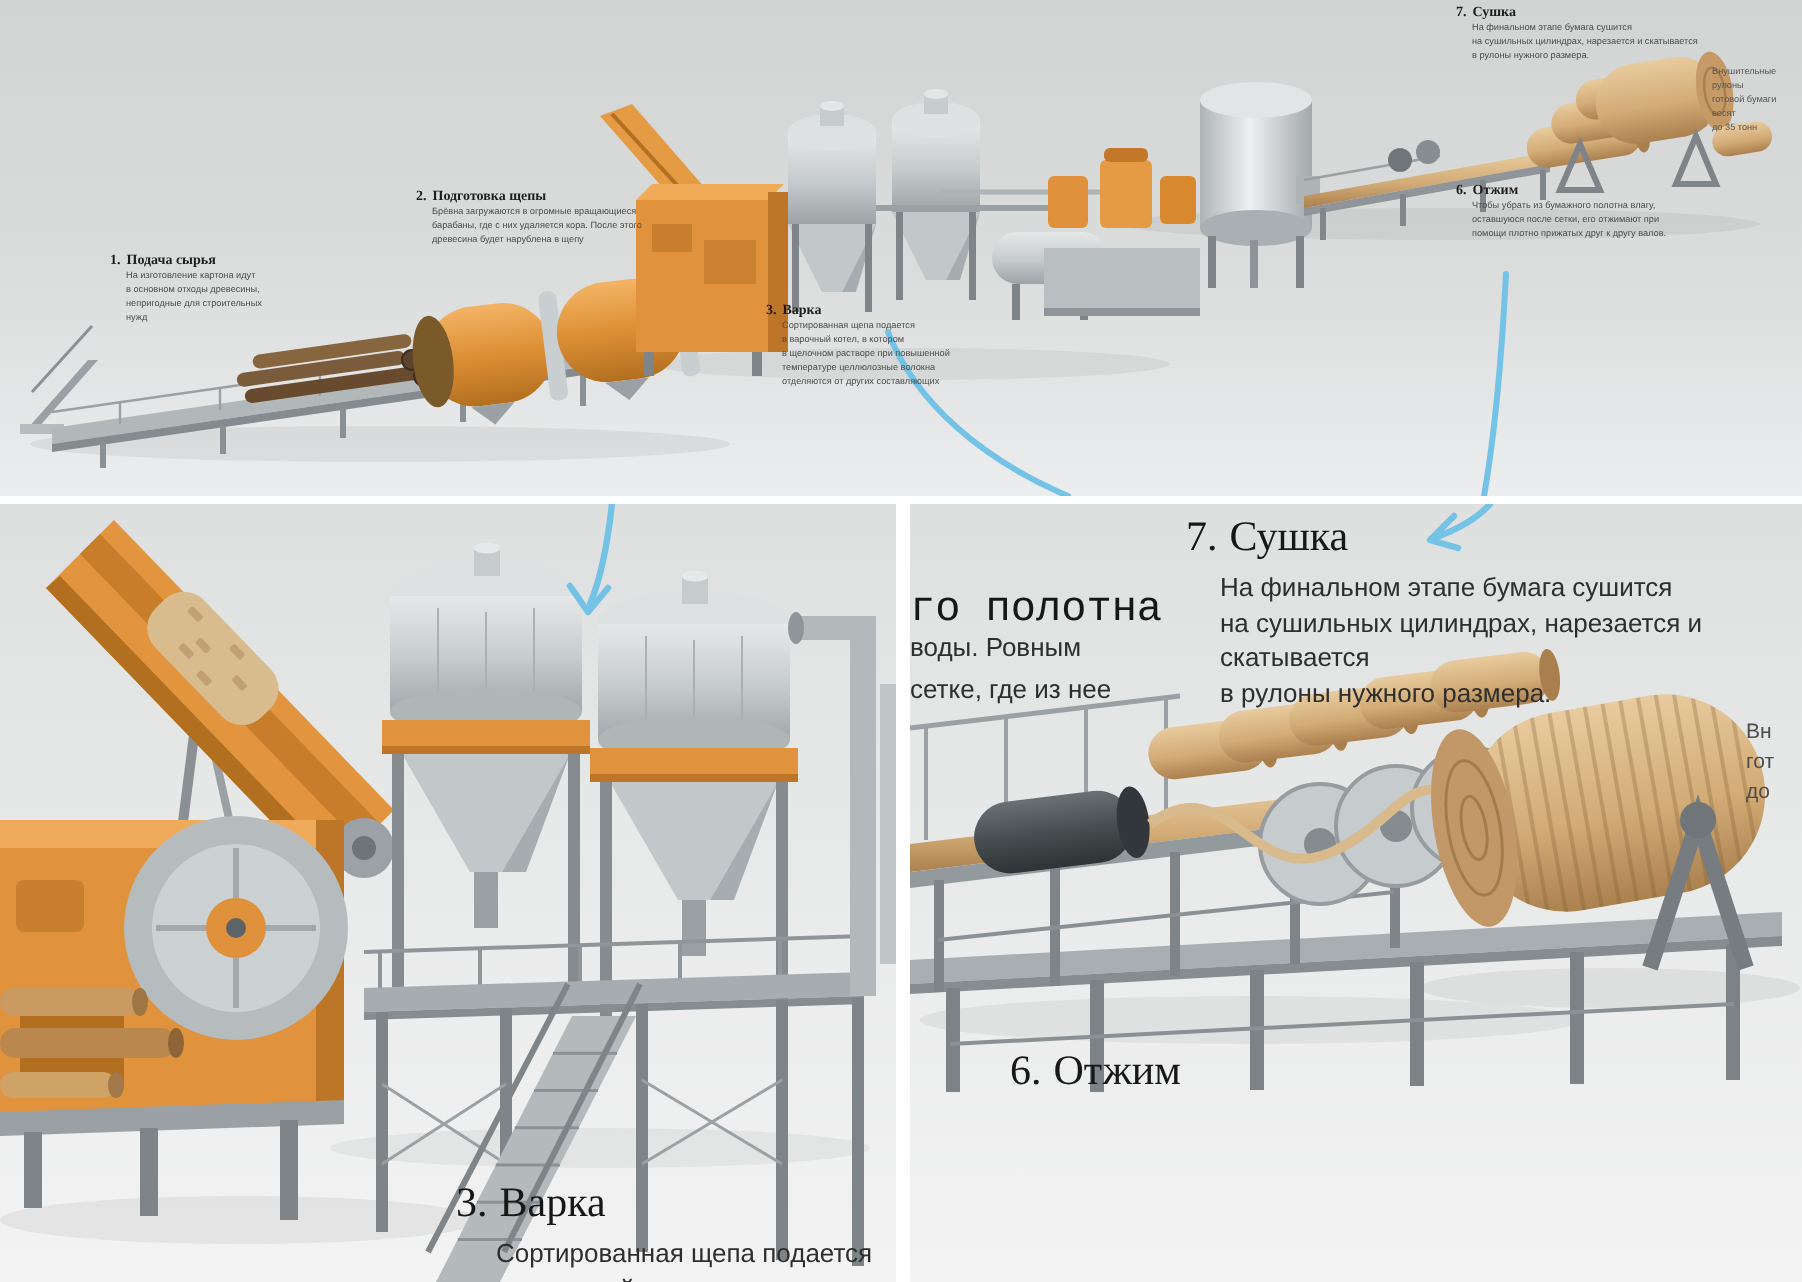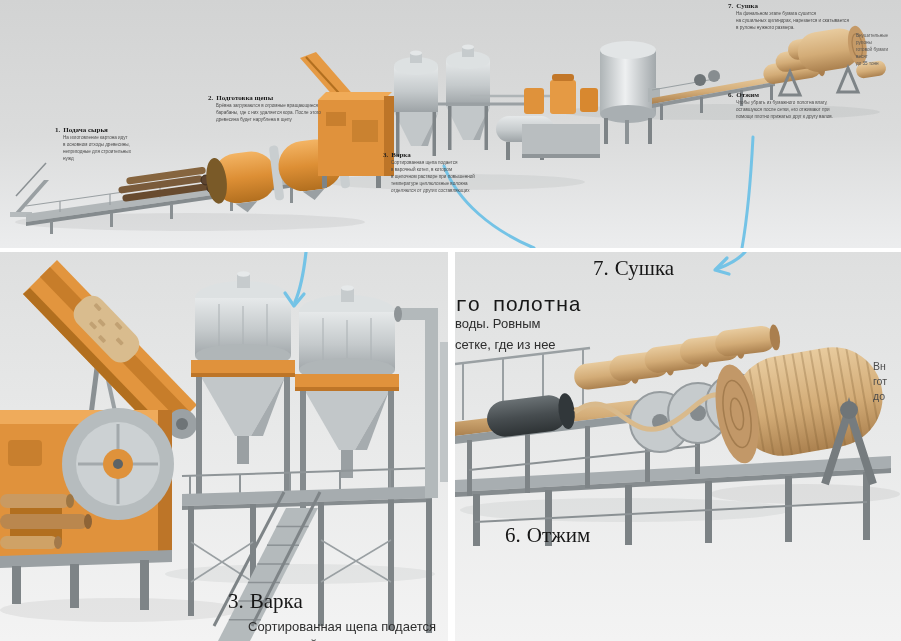--- a/index.html
+++ b/index.html
@@ -490,20 +490,23 @@
       </g>
     </svg>
 
     <div class="txt cut-head" style="left:0;top:42px">го полотна</div>
     <div class="txt cut-line" style="left:0;top:64px">воды. Ровным</div>
     <div class="txt cut-line" style="left:0;top:85px">сетке, где из нее</div>
 
     <div class="txt" style="left:138px;top:5px">
       <div class="d-head"><span class="num">7.</span><span>Сушка</span></div>
     </div>
+    <div class="txt d-body pre" style="left:155px;top:33px;width:290px">На финальном этапе бумага сушится
+на сушильных цилиндрах, нарезается и скатывается
+в рулоны нужного размера.</div>
 
     <div class="txt" style="left:50px;top:272px">
       <div class="d-head"><span class="num">6.</span><span>Отжим</span></div>
     </div>
 
     <div class="txt side-note pre" style="left:418px;top:107px;width:30px">Вн
 гот
 до</div>
   </section>
 </div>

